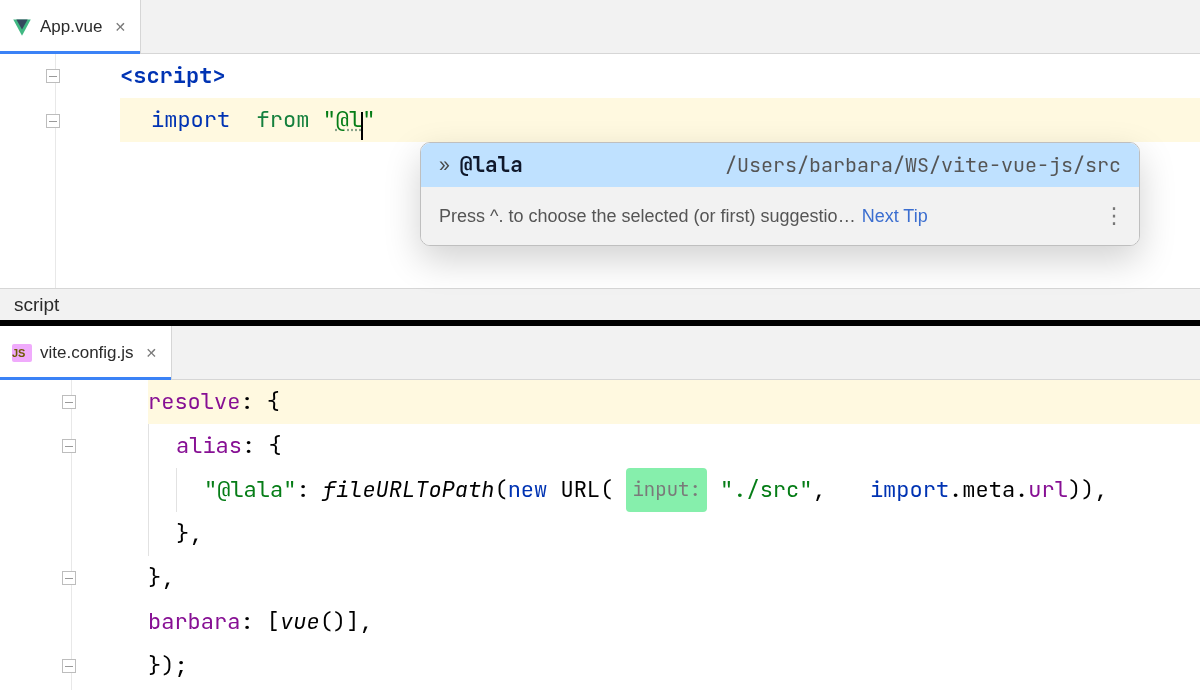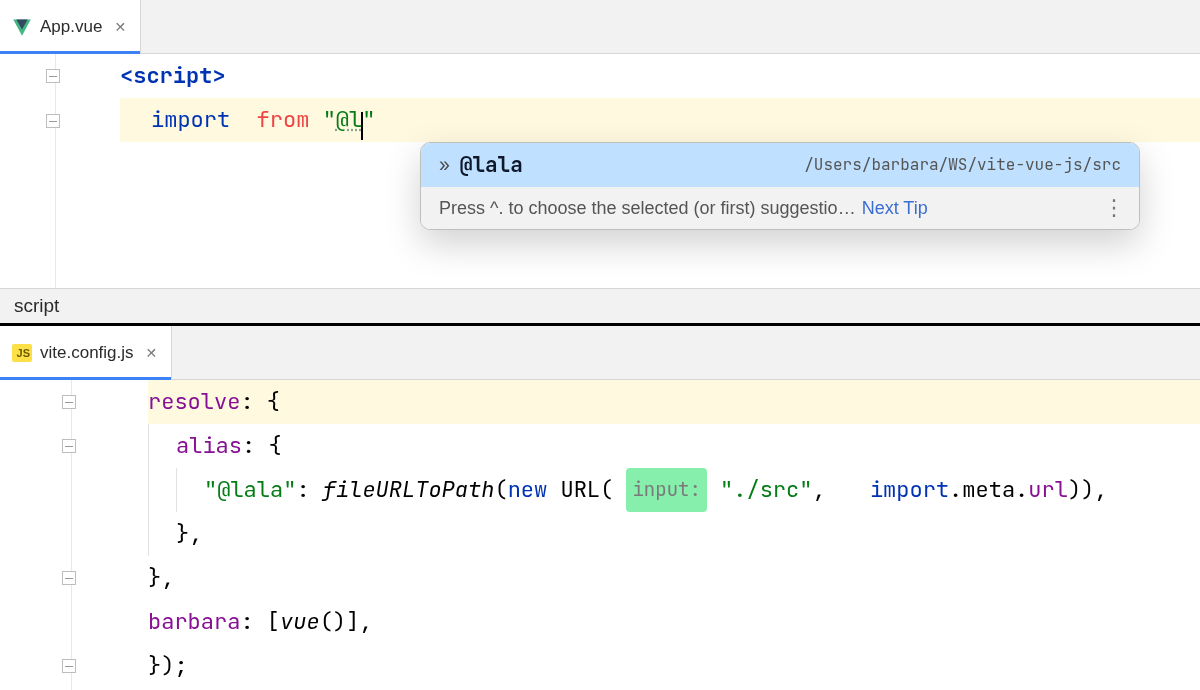--- a/index.html
+++ b/index.html
@@ -35,24 +35,24 @@
   }
   .tab .icon { width: 20px; height: 20px; display: inline-flex; align-items: center; justify-content: center; }
   .tab .close { color: #7a7a7a; font-size: 14px; margin-left: 4px; }
 
   
   .vue-svg { width: 20px; height: 20px; }
 
   
   .js-icon {
     width: 20px; height: 18px;
-    background: #fde047;
+    background: #f0abfc;
     color: #6d5b00;
     font: 700 11px/18px "Helvetica Neue", sans-serif;
-    text-align: right;
+    text-align: left;
     padding-right: 2px;
     border-radius: 2px;
   }
 
   
   .editor {
     position: relative;
     background: #ffffff;
     font-size: 22px;
     line-height: 44px;
@@ -75,21 +75,21 @@
     display:flex;align-items:center;justify-content:center;
   }
   .fold::before,.fold::after{content:"";position:absolute;background:#9a9a9a;}
   .fold::before{width:8px;height:1px;}
   .hl-yellow { background: #fff9e0; }
 
   
   .t-tag   { color:#0033b3; font-weight:600;}
   .t-key   { color:#0033b3;padding-left:31px; }
   .t-ident { color:#000; }
-  .t-from  { color:#ef4444; }
+  .t-from  { color:#15803d; }
   .t-str   { color:#067d17; }
   .t-prop  { color:#871094; }
   .t-func  { font-style: italic; color:#000; }
   .t-new   { color:#0033b3; }
   .t-punc  { color:#000; }
   .t-hint  { color:#7a7a7a; background:#86efac; border-radius:4px; padding:0 6px; font-size:19px; font-style:normal;}
   .t-wavy { text-decoration: underline dotted #8aa38a; }
 
   .caret {
     display:inline-block;
@@ -116,39 +116,39 @@
   }
   .ac-item{
     display:flex;align-items:center;
     height:44px;
     background:#bfe1ff;
     padding:0 18px;
     font-size:21px;
   }
   .ac-chev { color:#4a4a4a; margin-right:10px; font-size:18px;}
   .ac-name { color:#0f172a; font-weight:600; }
-  .ac-path { margin-left:auto; color:#555; font-weight:400; font-size:16px;}
+  .ac-path { margin-left:auto; color:#555; font-weight:400; font-size:20px;}
   .ac-footer{
     display:flex;align-items:center;
-    height:42px;
+    height:58px;
     background:#f2f2f2;
     padding:0 14px 0 18px;
     font-family:-apple-system,"Segoe UI",sans-serif;
     font-size:18px;
     color:#555;
   }
   .ac-footer .tip{ color:#3b6ed0; margin-left:6px;}
   .ac-footer .kebab{ margin-left:auto; color:#777; font-size:22px; letter-spacing:0; line-height:0;}
 
   
   .crumbs{
     height:38px;
     background:#f2f2f2;
     border-top:1px solid #d6d6d6;
-    border-bottom:3px solid #000000;
+    border-bottom:6px solid #000000;
     display:flex;align-items:center;
     padding:0 14px;
     font-family:-apple-system,"Segoe UI",sans-serif;
     font-size:19px;color:#2b2b2b;
   }
 
   
   .editor2 { flex:1; font-size:22px; line-height:44px; }
   .editor2 .lines { margin-left:100px; }
   .editor2 .gutter{ width:72px; }

